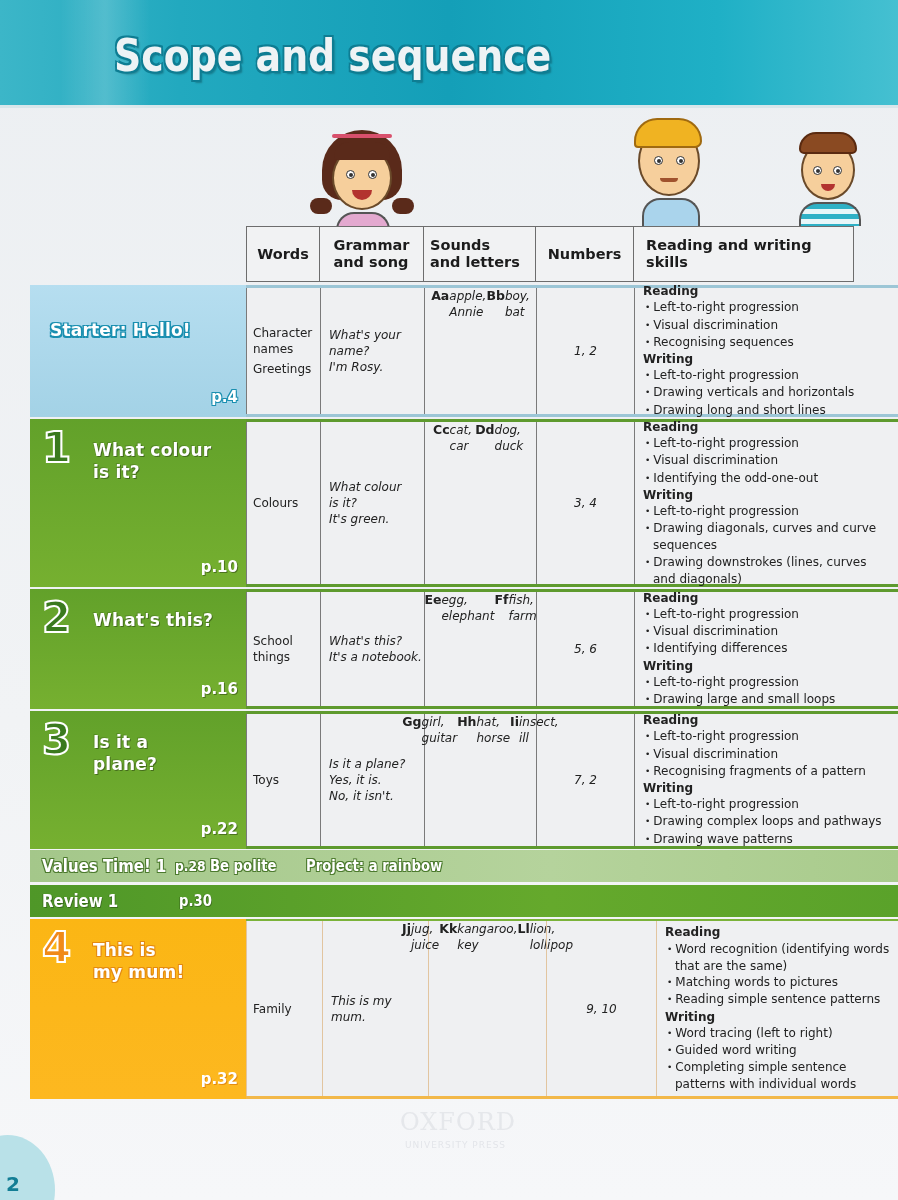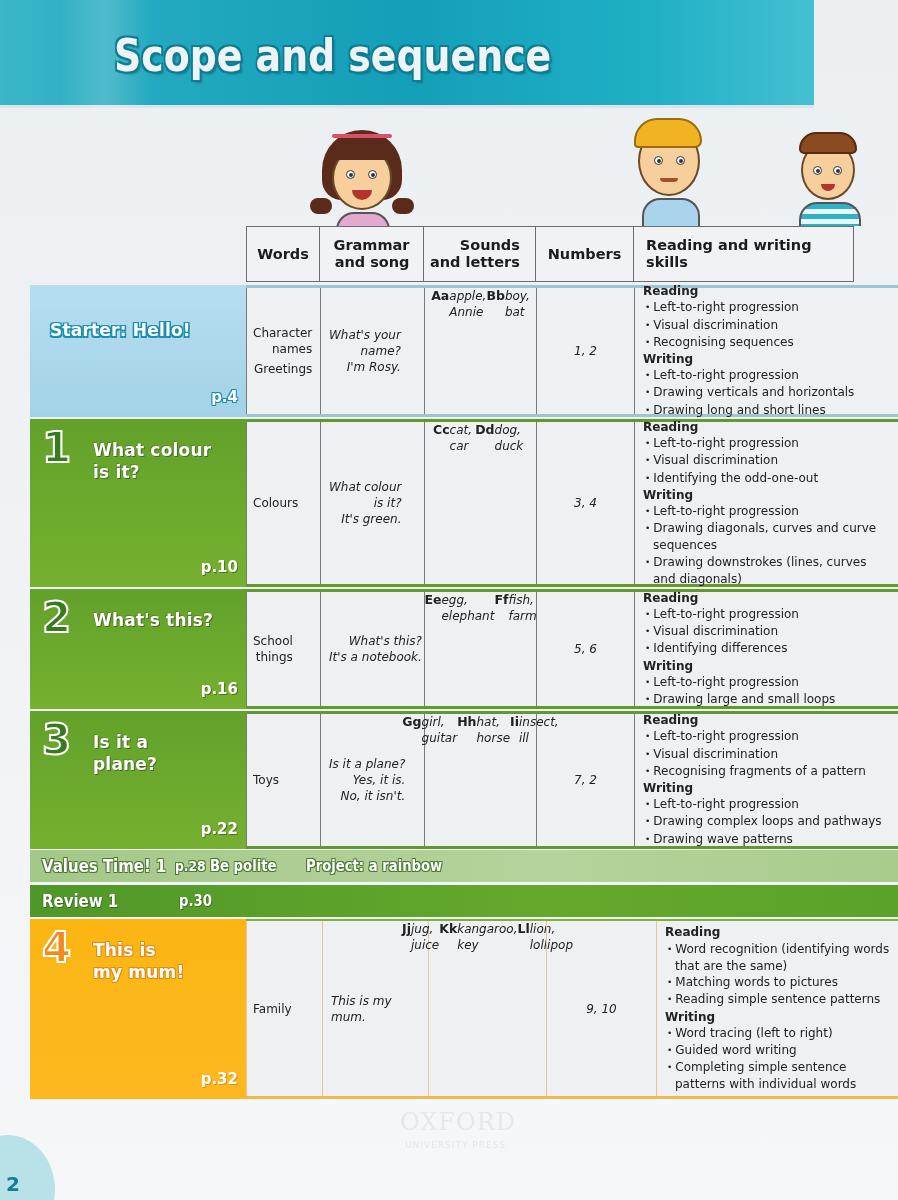--- a/index.html
+++ b/index.html
@@ -8,21 +8,21 @@
     font-family: "DejaVu Sans", sans-serif;
     background: #eef1f4;
     position: relative;
     color: #222;
   }
   .page-bg {
     position: absolute; left: 0; top: 0; width: 898px; height: 1200px;
     background: linear-gradient(180deg, #eceff2 0%, #f1f3f5 60%, #f6f7f9 100%);
   }
   .header-band {
-    position: absolute; left: 0; top: 0; width: 814px; height: 108px;
+    position: absolute; left: 0; top: 0; width: 898px; height: 108px;
     background: linear-gradient(90deg, #3cb6c8 0%, #22a9bf 20%, #149fb8 50%, #1fb0c6 80%, #45c0d1 100%);
     border-bottom: 3px solid #d8e6ea;
   }
   .header-band .glare {
     position: absolute; left: 60px; top: 0; width: 90px; height: 108px;
     background: linear-gradient(90deg, rgba(255,255,255,0) 0%, rgba(255,255,255,0.18) 50%, rgba(255,255,255,0) 100%);
   }
   .page-title {
     position: absolute; left: 114px; top: 30px;
     font-family: "DejaVu Sans", sans-serif;
@@ -78,21 +78,21 @@
   .cell.words { width: 74px; padding: 0 6px; display: flex; align-items: center; }
   .cell.grammar { width: 104px; padding: 0 8px; display: flex; align-items: center; font-style: italic; }
   .cell.sounds { width: 112px; padding: 0 8px; display: flex; flex-direction: row; justify-content: center; }
   .cell.numbers { width: 98px; display: flex; align-items: center; justify-content: center; font-style: italic; }
   .cell.skills { flex: 1; padding: 4px 8px; font-size: 12px; line-height: 16.2px; display: flex; flex-direction: column; justify-content: center; }
   .sounds .letter { font-weight: bold; font-style: normal; font-size: 12.5px; }
   .sounds .ex { font-style: italic; }
   .skills .sh { font-weight: bold; }
   .skills .bl { padding-left: 10px; text-indent: -8px; }
   .skills .bl::before { content: "\2022"; font-size: 9px; margin-right: 3px; position: relative; top: -1px; }
-  .stack div { white-space: nowrap; text-align: right; }
+  .stack div { white-space: nowrap; }
 
   .band {
     position: absolute; left: 0; width: 868px; display: flex; align-items: center;
     color: #fff; font-weight: bold;
   }
   .band .t { font-size: 17px; text-shadow: 1px 1px 0 rgba(0,0,0,0.3), -1px 0 0 rgba(0,0,0,0.2); transform: scaleX(0.88); transform-origin: left center; white-space: nowrap; }
 
   .page-num-bubble {
     position: absolute; left: -40px; top: 1135px; width: 95px; height: 110px; border-radius: 50%;
     background: #b9e1e8;

